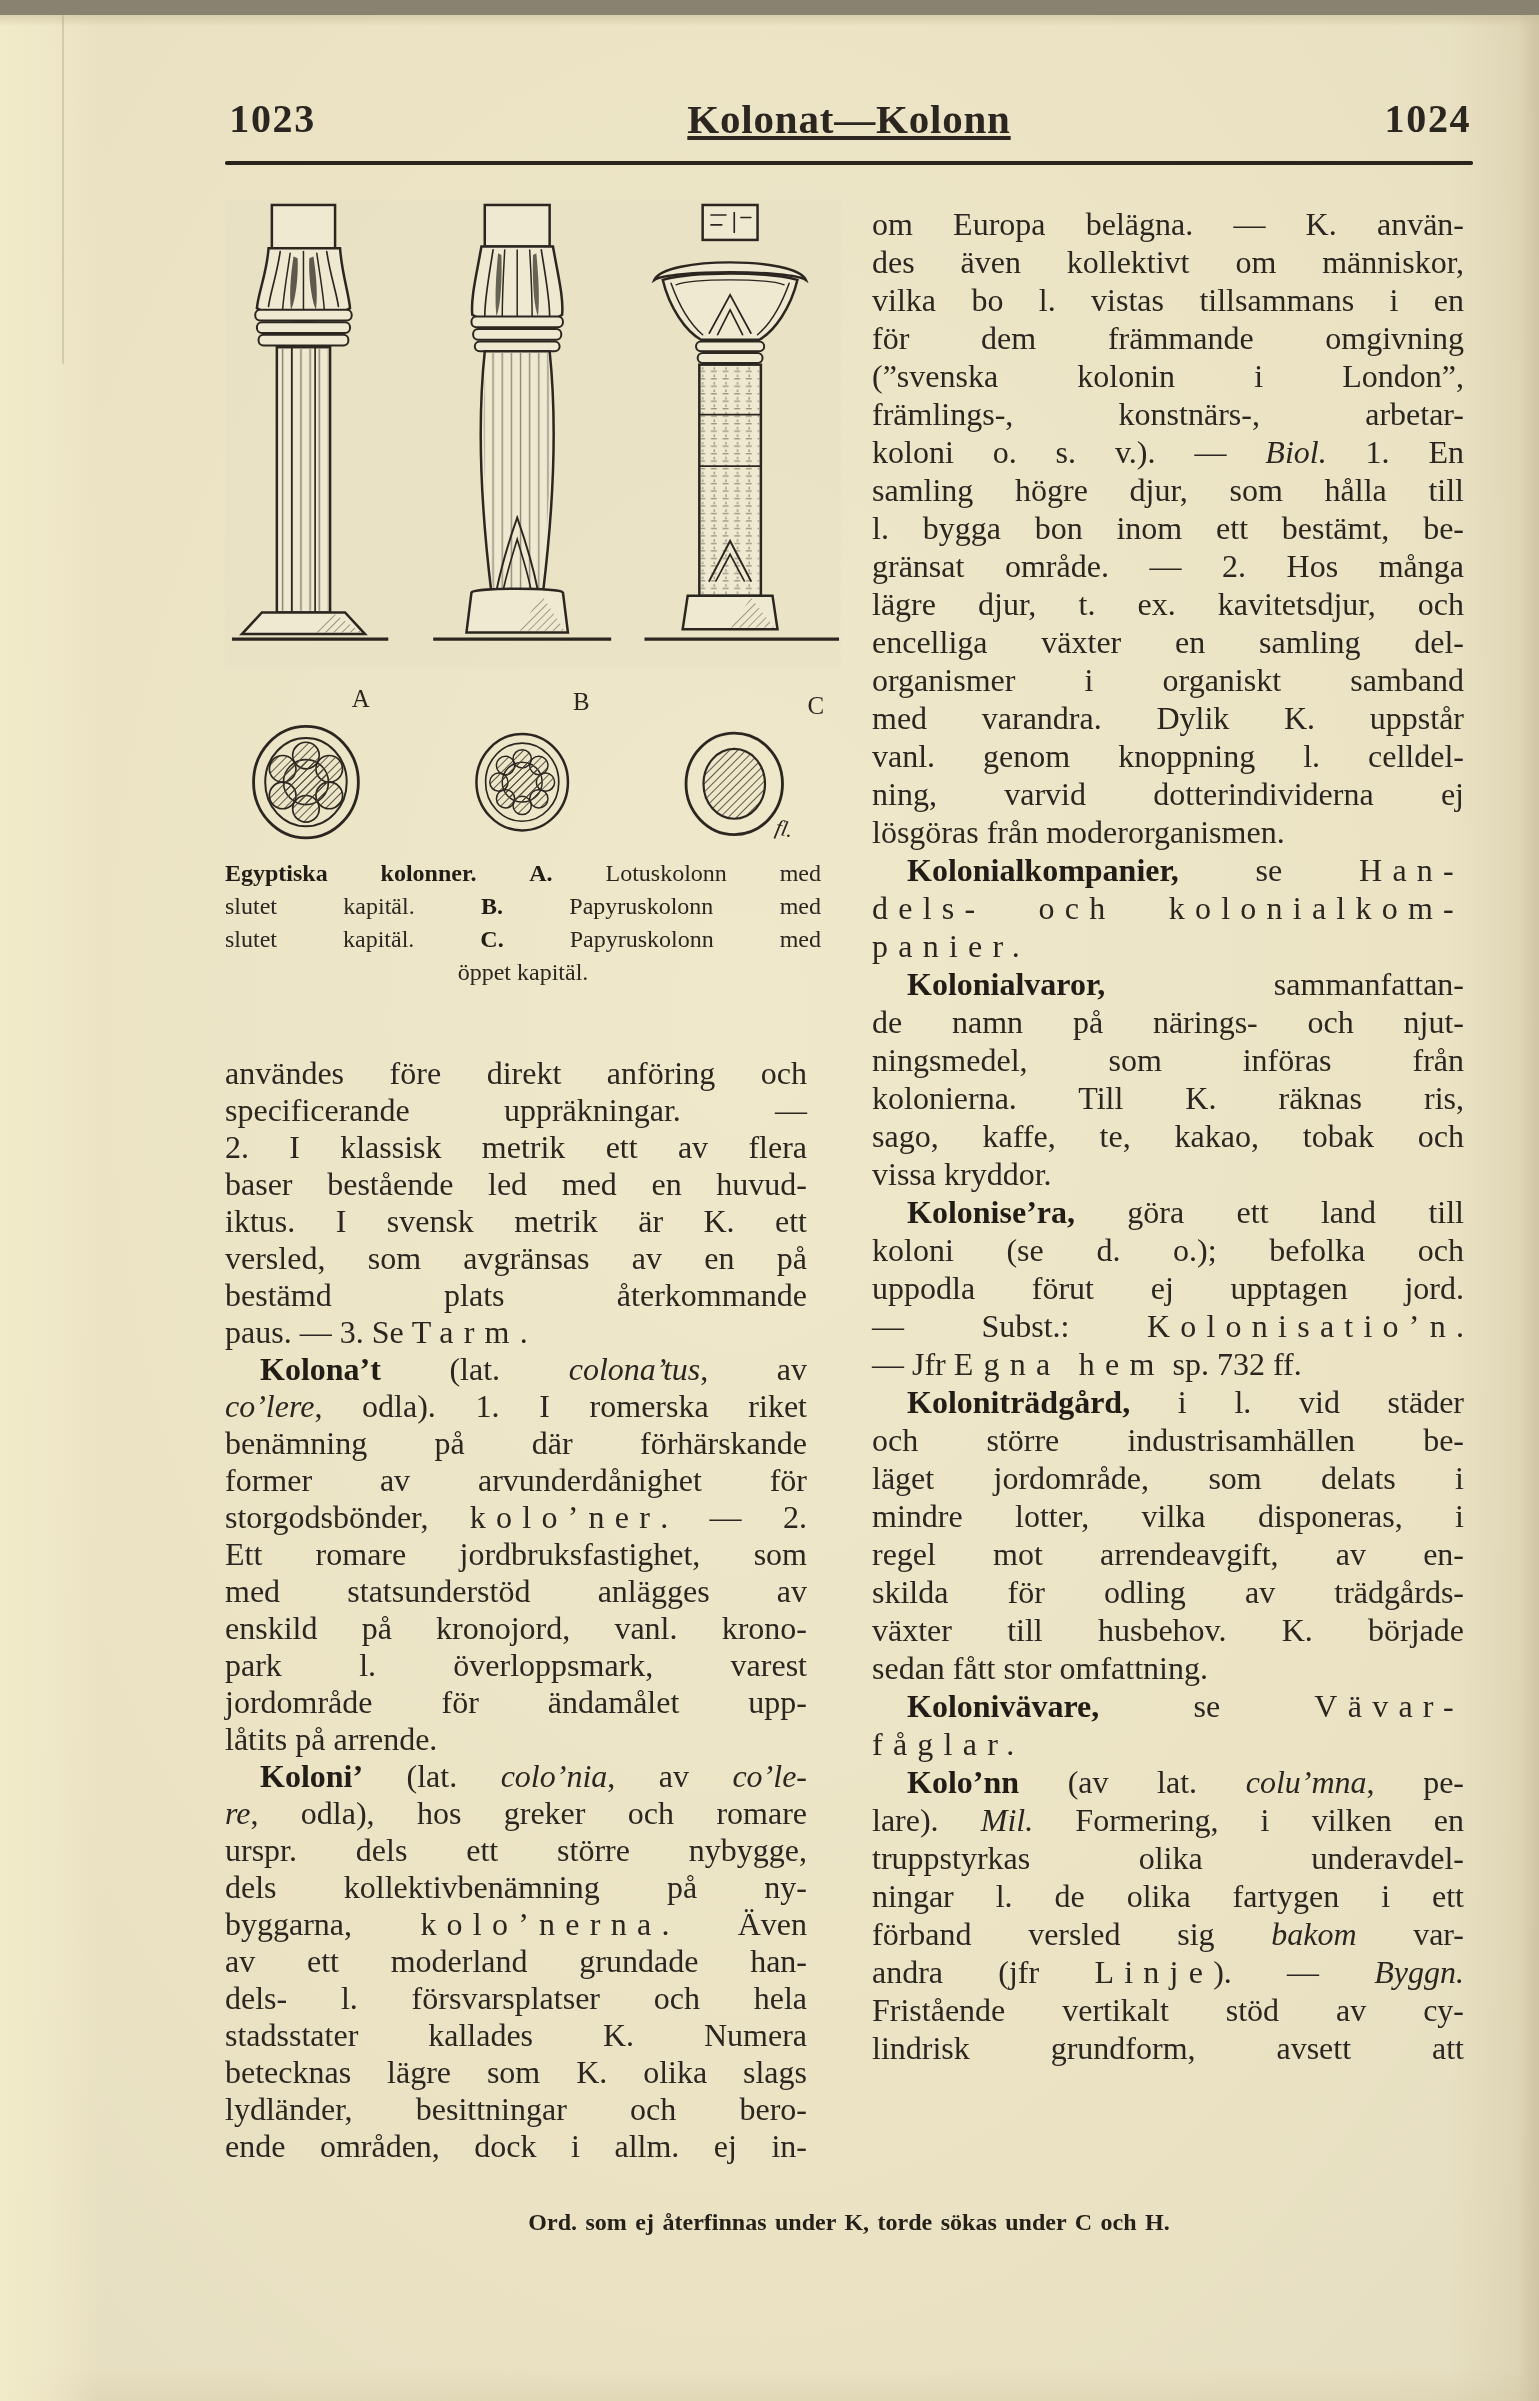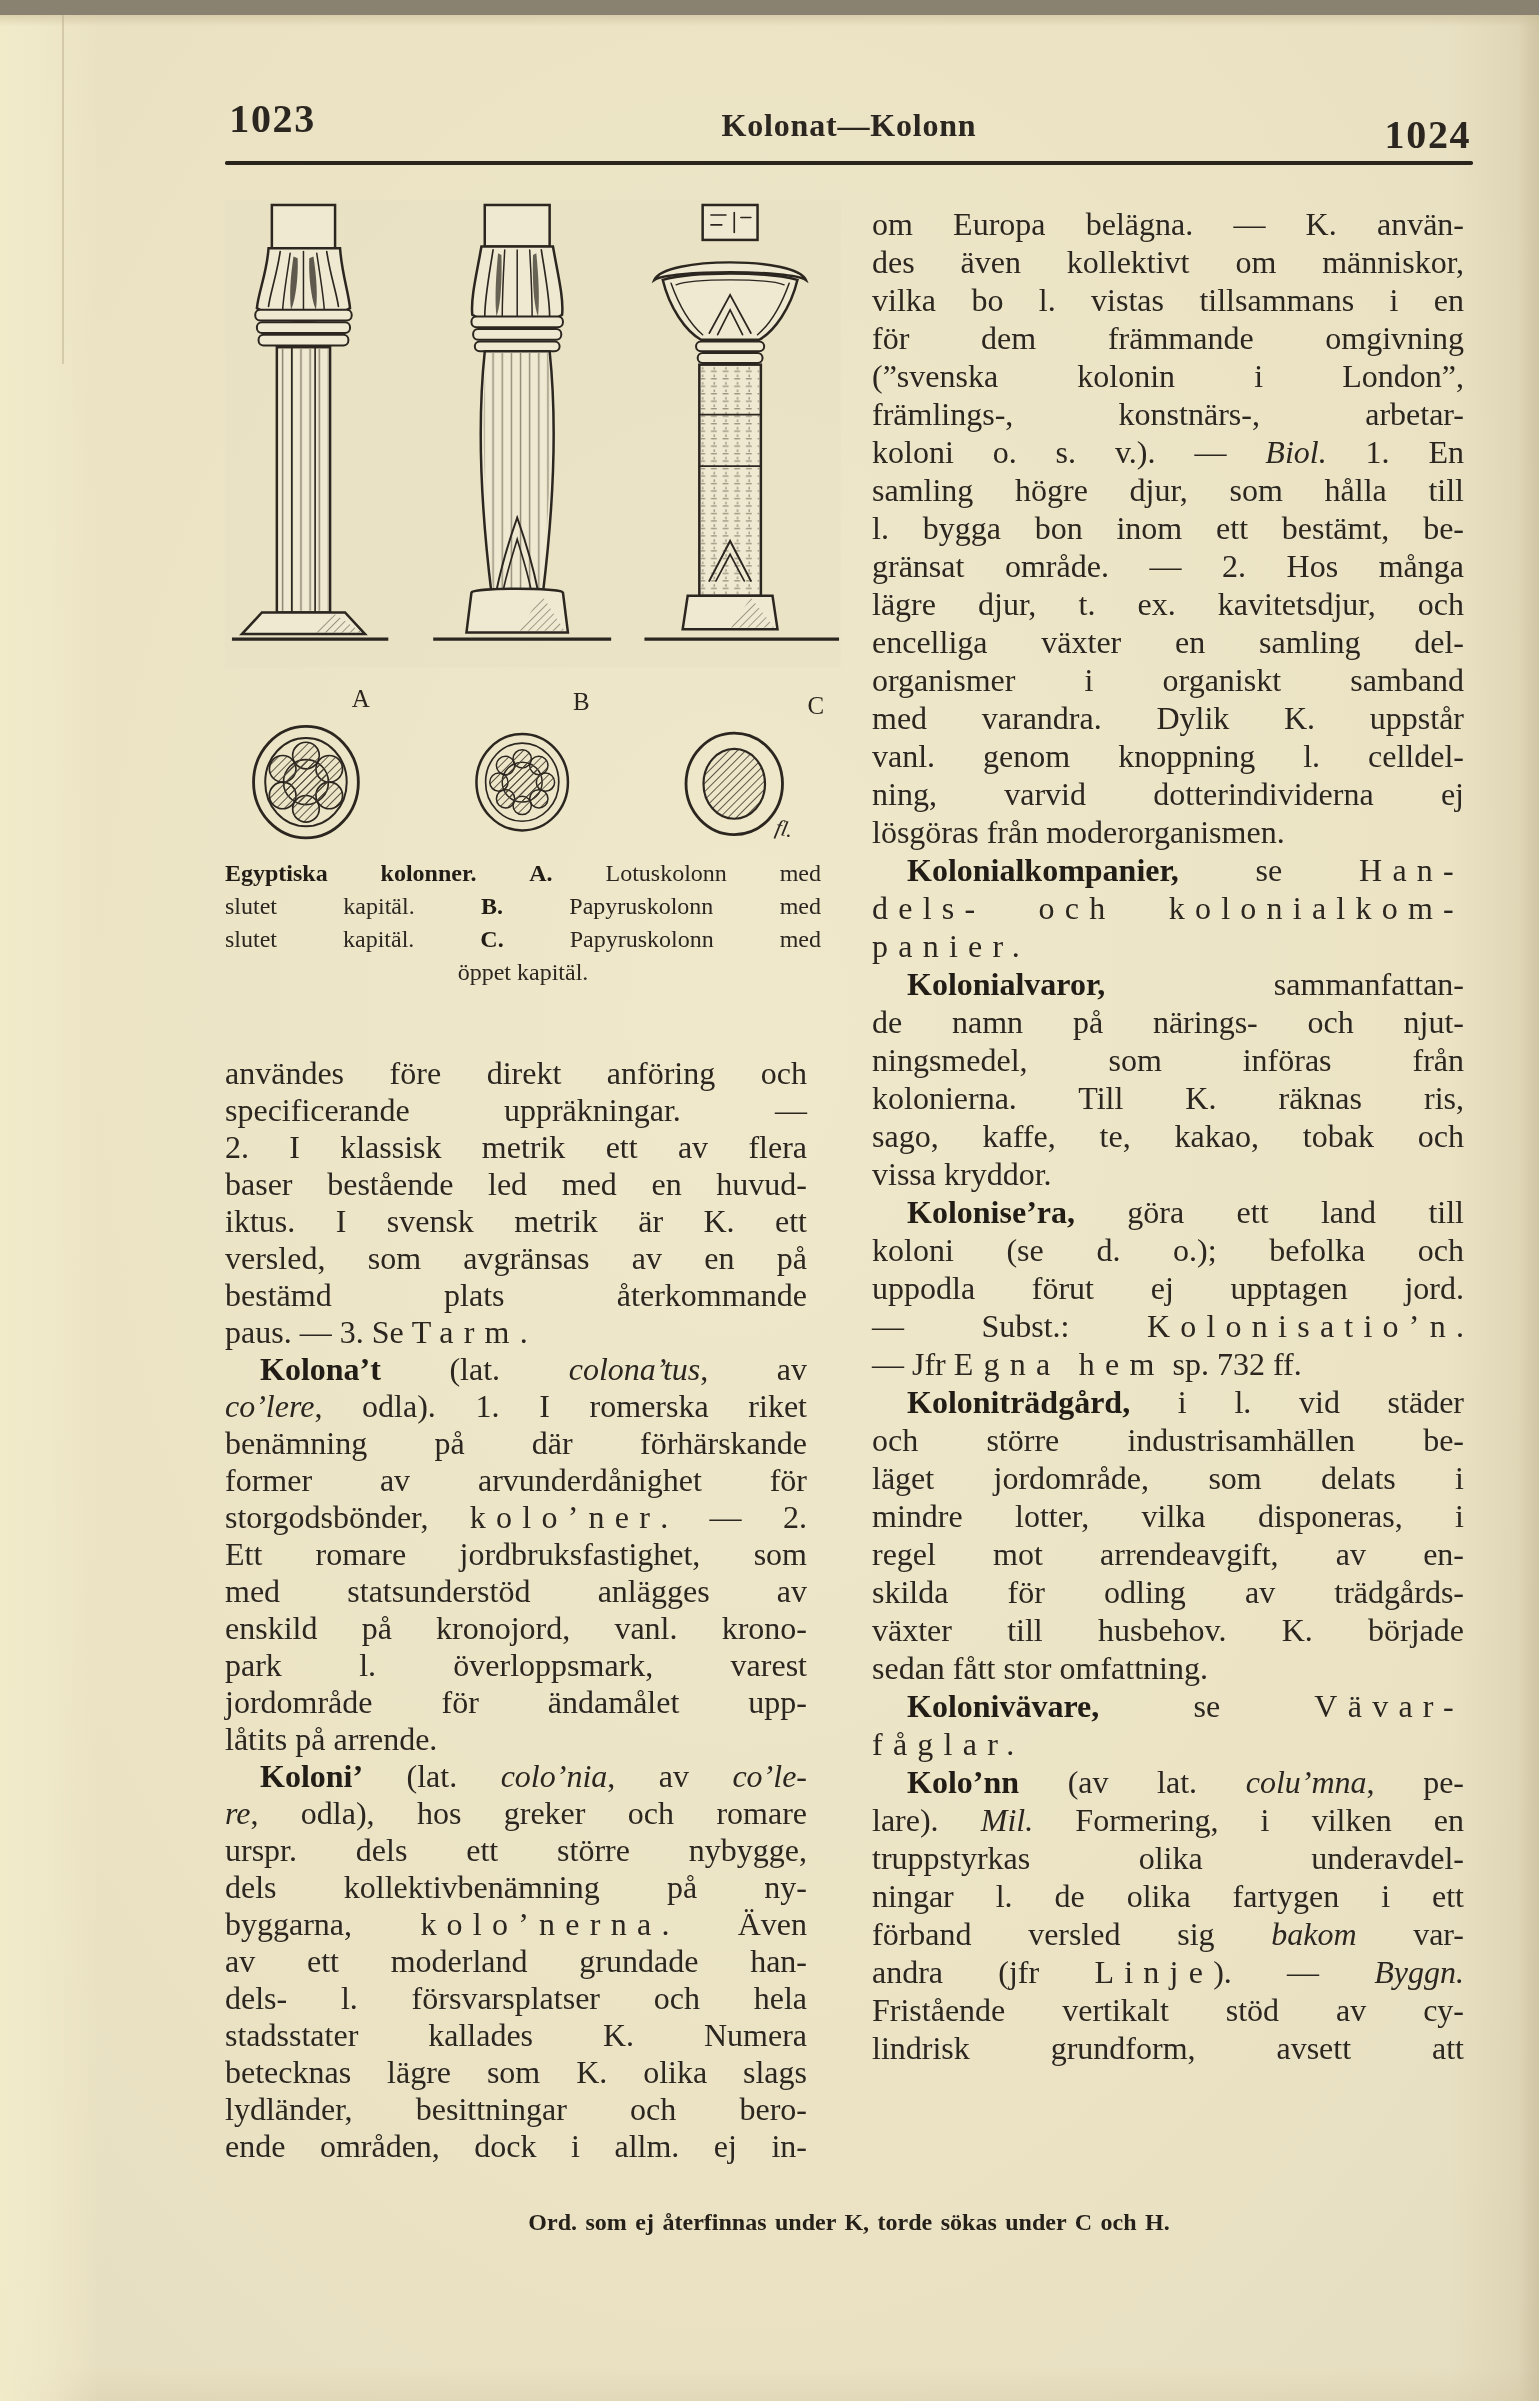--- a/index.html
+++ b/index.html
@@ -15,22 +15,22 @@
       linear-gradient(0deg, rgba(205,193,158,.4) 0px, rgba(205,193,158,0) 50px),
       radial-gradient(ellipse 1165px 1830px at 48% 42%, #efe8cb 0%, #ebe3c4 60%, #e6dec0 100%);
     font-family:"Liberation Serif","DejaVu Serif",serif;
     color:#2b2620;
   }
   .edge-line{position:absolute;left:62px;top:0;width:1.7px;height:349px;background:rgba(180,168,132,.45);}
   
   .header{position:absolute;left:225px;top:80px;width:1248px;height:58px;}
   .pagenum{font-size:40px;font-weight:bold;letter-spacing:1.7px;}
   .pn-left{position:absolute;left:4.2px;top:0;}
-  .pn-right{position:absolute;right:1.7px;top:16px;}
-  .running-title{position:absolute;left:50%;transform:translateX(-50%);top:12px;font-size:32px;font-weight:bold;letter-spacing:0.8px;white-space:nowrap;}
+  .pn-right{position:absolute;right:1.7px;top:0;}
+  .running-title{position:absolute;left:50%;transform:translateX(-50%);top:0;font-size:41px;font-weight:bold;letter-spacing:0.8px;white-space:nowrap;text-decoration:underline;}
   .rule{position:absolute;left:225px;top:146px;width:1248px;height:4.2px;background:#29241c;border-radius:1.7px;}
   
   .fig{position:absolute;left:225px;top:185px;width:616px;height:657px;}
   .caption{position:absolute;left:225px;top:842px;width:596px;font-size:24px;line-height:33px;}
   .caption .tline{height:33px;}
   
   .col{position:absolute;font-size:32px;font-family:Liberation Serif, serif;}
   .col-left{left:225px;top:1040px;width:582px;line-height:37px;}
   .col-right{left:872px;top:190px;width:592px;line-height:38px;}
   .tline{text-align:justify;text-align-last:justify;white-space:normal;}

